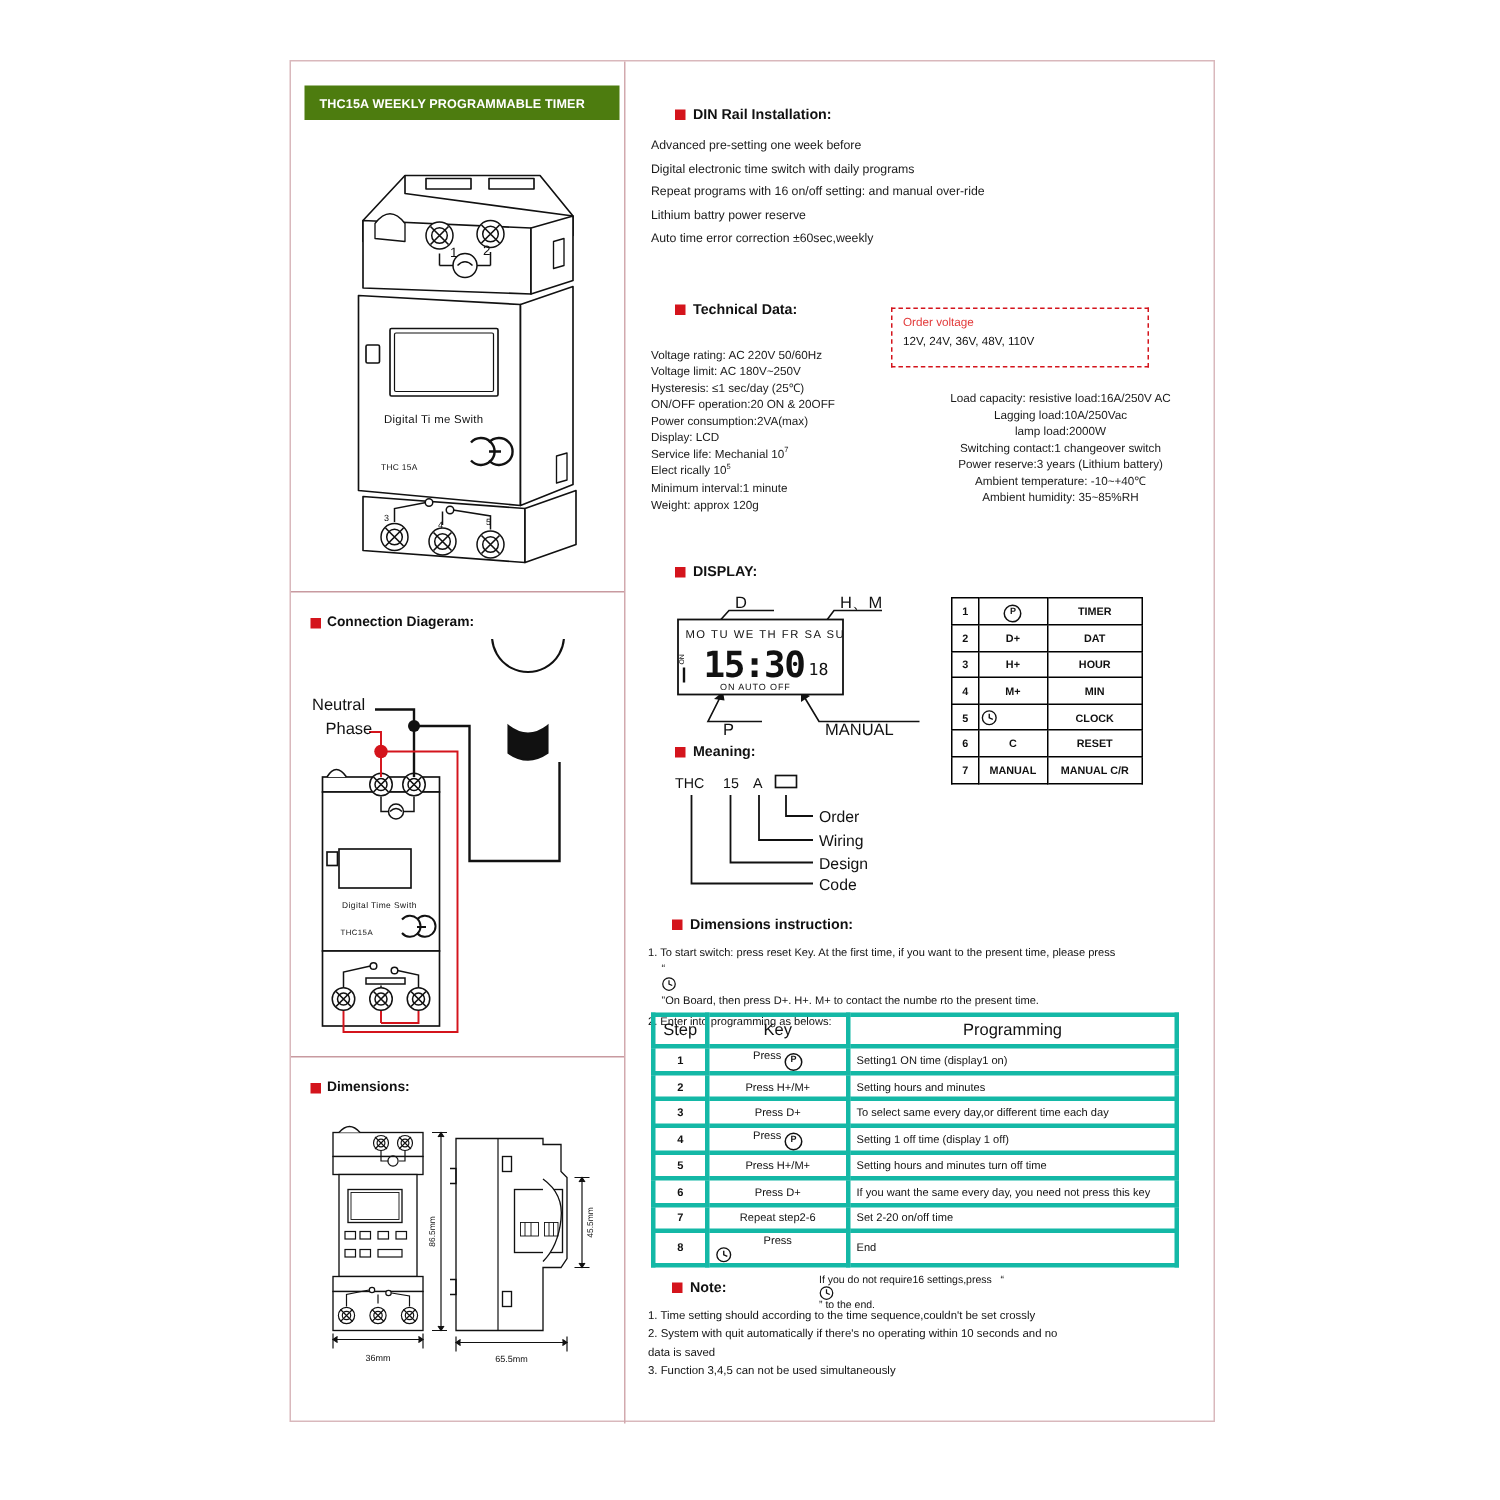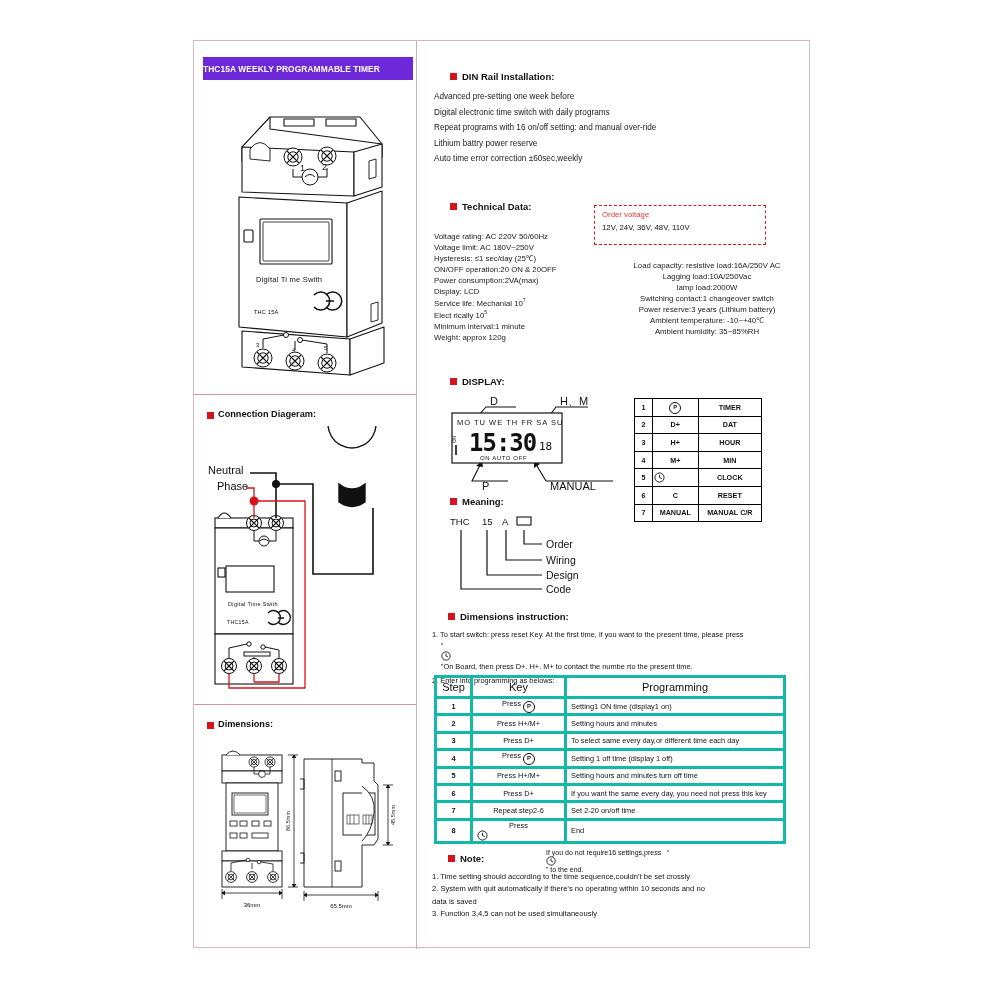--- a/index.html
+++ b/index.html
@@ -32,26 +32,27 @@
     left:0px; width:222px;
     border-top:1.5px solid #c89aa0;
     height:0;
   }
   
   #left-col{position:absolute;left:0;top:0;width:222px;height:908px;}
   #title-banner{
     position:absolute;
     left:9px; top:16px;
     width:210px; height:23px;
-    background:#6d28d9;
+    background:#4d7c0f;
     color:#fff;
     font-size:8.4px;
     font-weight:bold;
     letter-spacing:.1px;
     display:flex;align-items:center;
+    padding-left:10px;
     box-sizing:border-box;
   }
   .sec-head{
     font-size:9.2px;font-weight:bold;color:#111;
     display:flex;align-items:flex-end;gap:4px;
   }
   .sq{display:inline-block;width:7px;height:7px;background:#d4141c;flex:none;}
   
   svg{display:block;}
   

